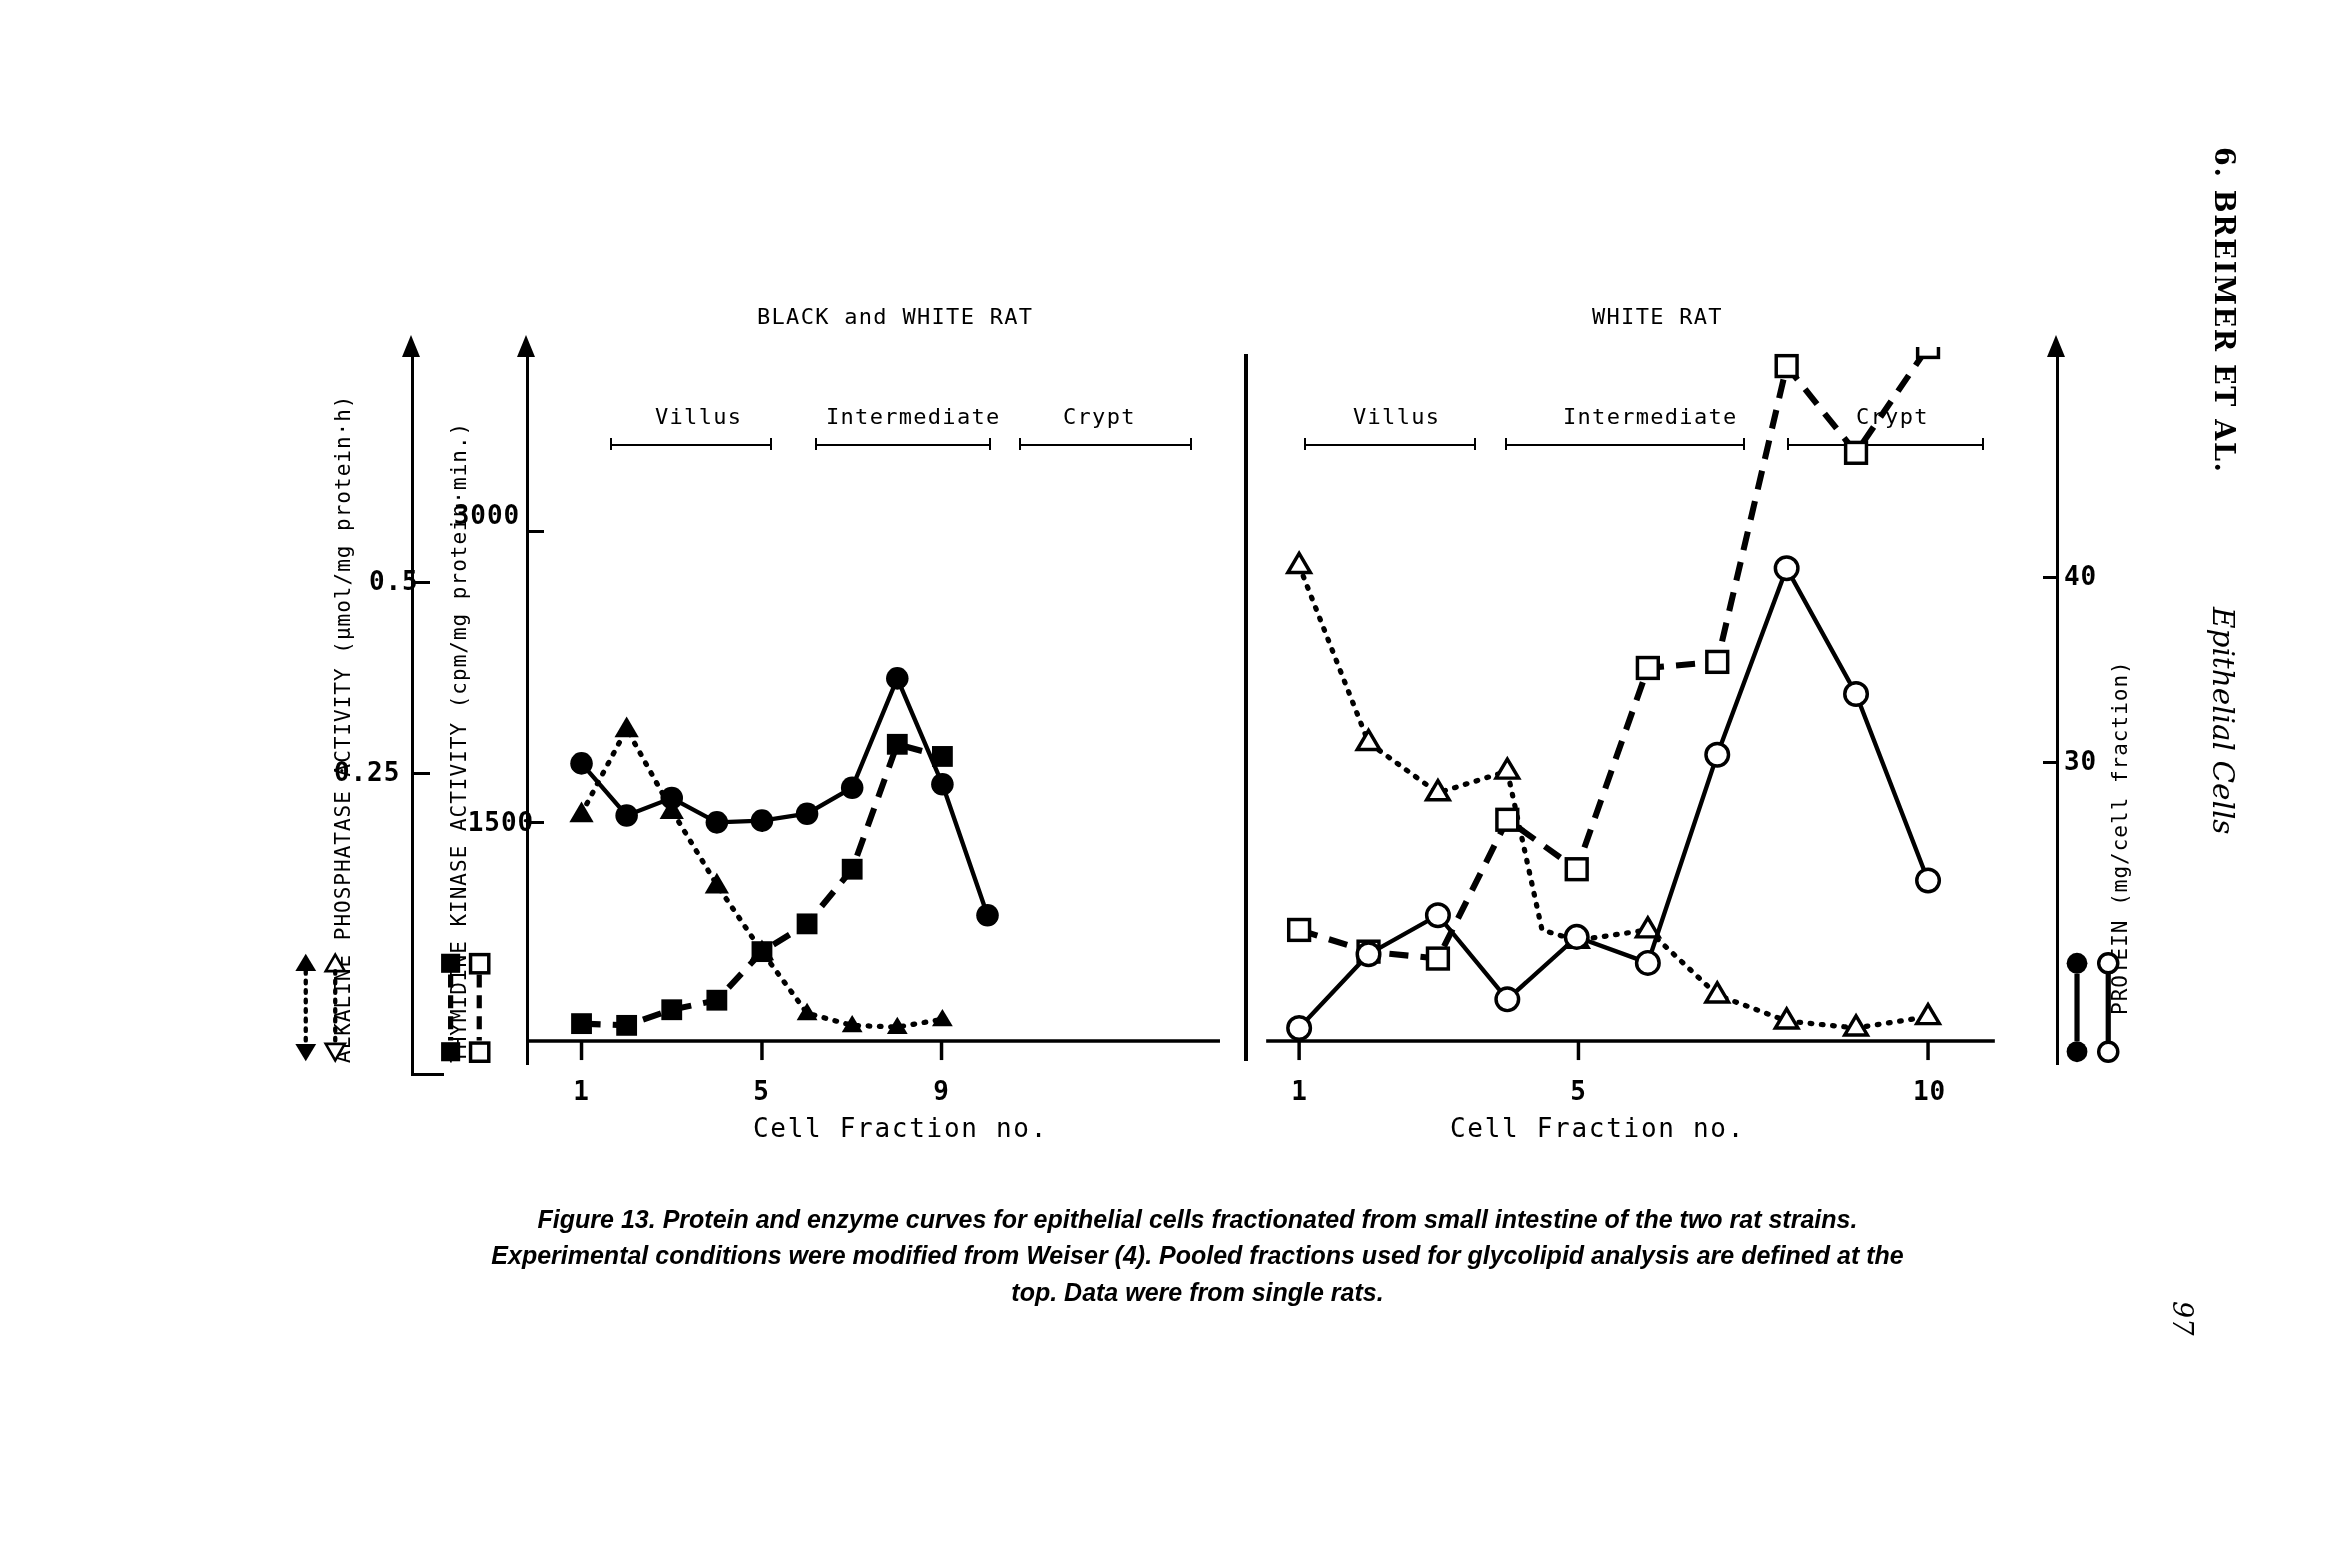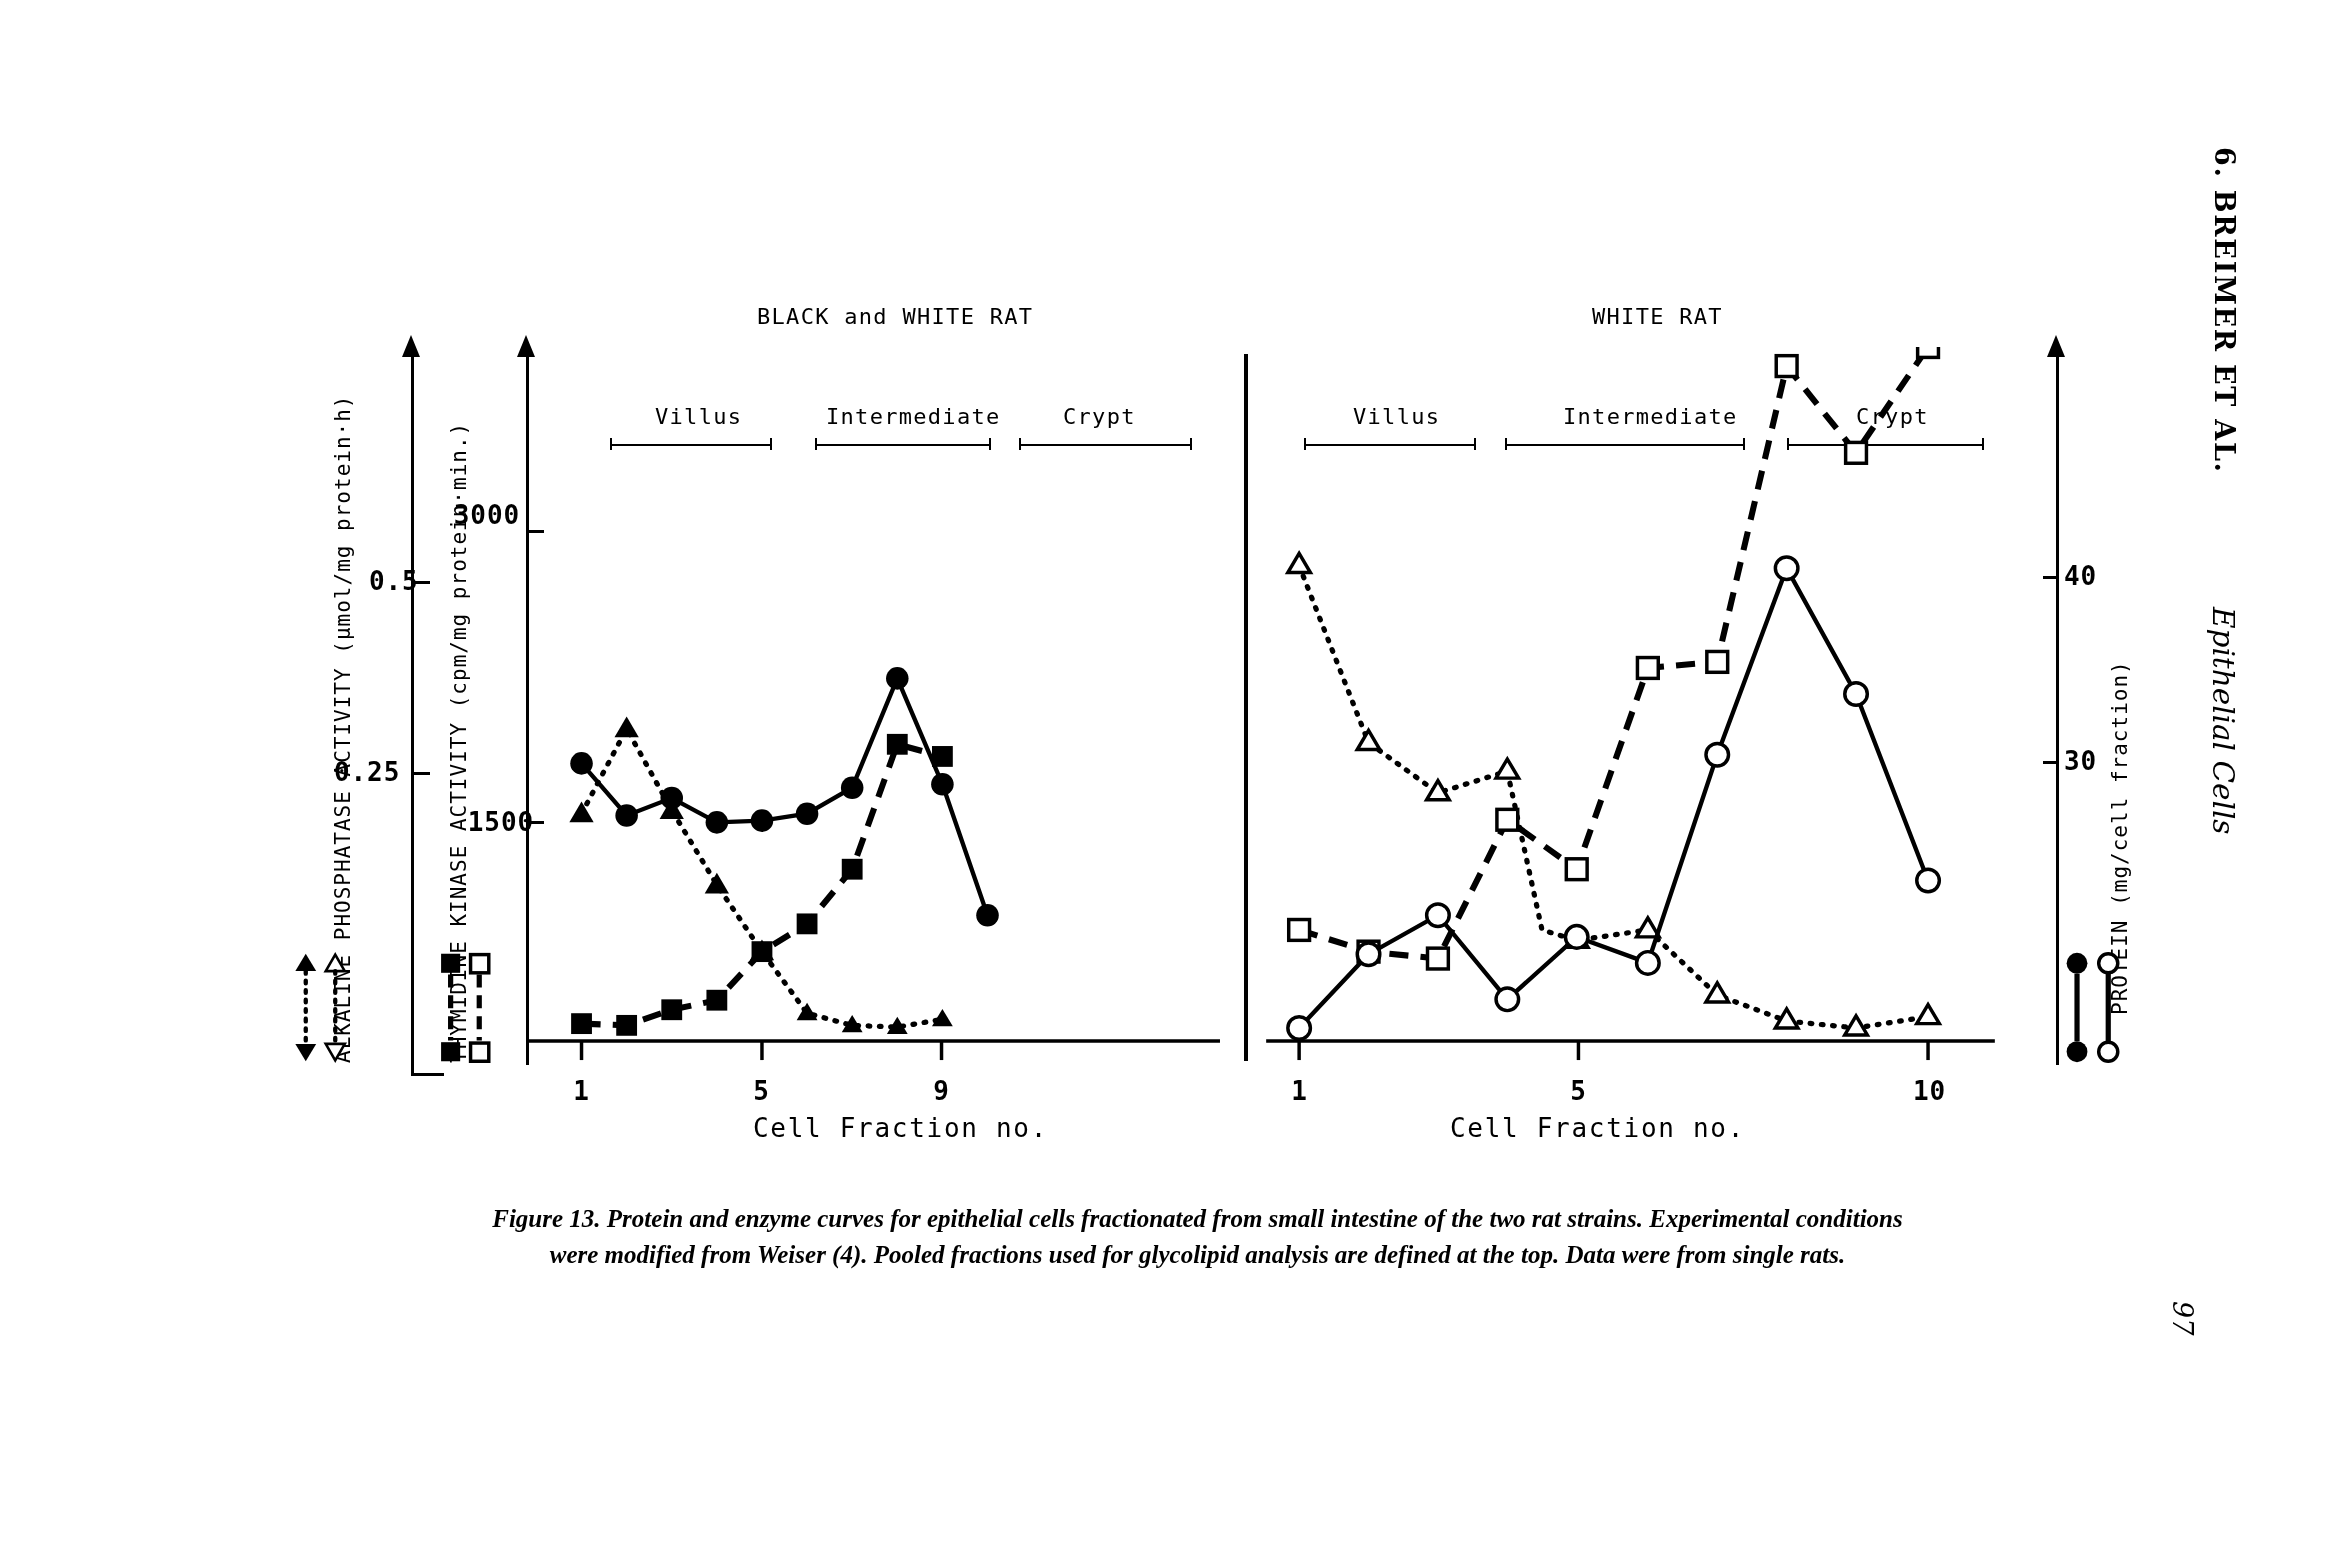--- a/index.html
+++ b/index.html
@@ -36,21 +36,21 @@
   .ticklabel{font-size:26px;font-weight:bold;white-space:nowrap;letter-spacing:0.9px;}
 
   
   .vtitle{position:absolute;transform-origin:0 0;transform:rotate(-90deg);
           white-space:nowrap;font-size:21px;letter-spacing:1px;}
 
   .xaxis-title{font-size:26px;letter-spacing:1.7px;white-space:nowrap;}
 
   
   #caption{left:486px;top:1201px;width:1423px;text-align:center;
-           font-family:Liberation Serif, serif;font-style:italic;
+           font-family:Liberation Sans, sans-serif;font-style:italic;
            font-size:25px;line-height:1.45;font-weight:600;}
 
   svg{display:block;}
 </style>
 </head>
 <body>
 
 <div class="abs" id="running-head">
   <div class="rot" id="rh-authors">6.  BREIMER ET AL.</div>
   <div class="rot" id="rh-title">Epithelial Cells</div>

